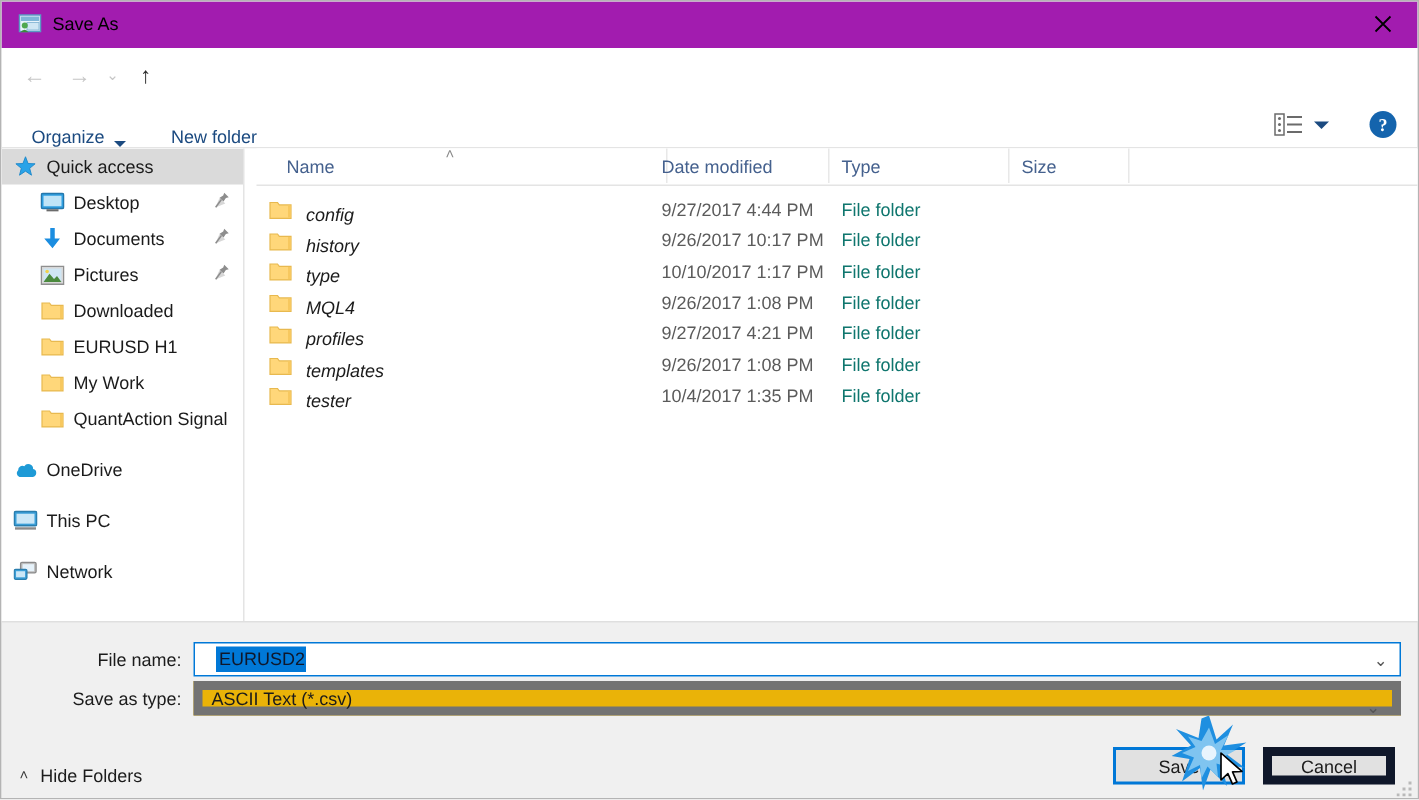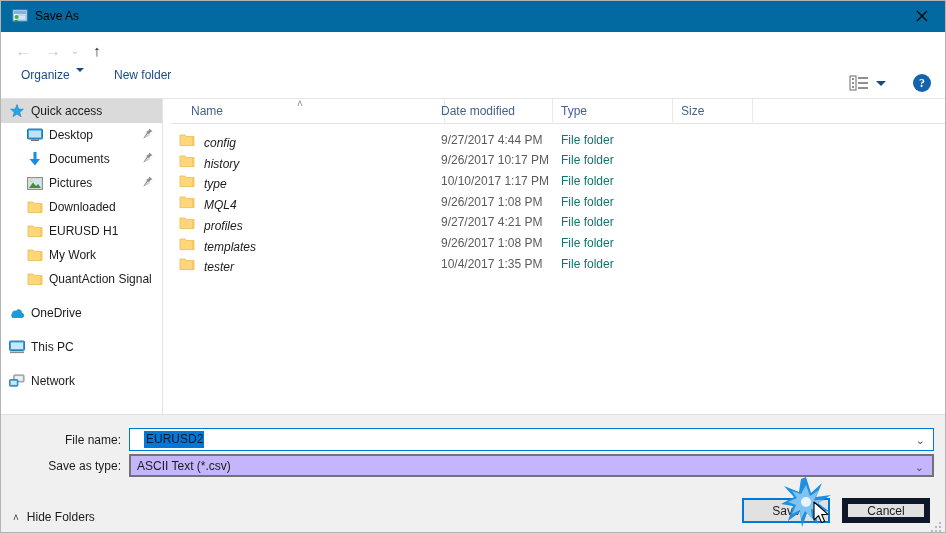--- a/index.html
+++ b/index.html
@@ -14,21 +14,21 @@
     width: 946px; height: 533px;
     background: #ffffff;
     border: 1px solid #b4b4b4;
     box-sizing: border-box;
     overflow: hidden;
   }
 
   
   #titlebar {
     position: absolute; left: 0; top: 0; width: 100%; height: 31px;
-    background: #0369a1;
+    background: #a21caf;
     text-decoration: underline;
   }
   #title-icon {
     position: absolute; left: 11px; top: 7px; width: 16px; height: 16px;
   }
   #title-text {
     position: absolute; left: 34px; top: 6px;
     font-size: 12px; color: #000000; line-height: 18px;
     white-space: nowrap;
   }
@@ -99,21 +99,21 @@
   }
 
   
   #toolbar {
     position: absolute; left: 0; top: 67px; width: 100%; height: 30px;
     background: #ffffff;
     border-bottom: 1px solid #e4e4e4;
   }
   .tb-item {
     position: absolute; top: 0; height: 30px;
-    display: flex; align-items: flex-start;
+    display: flex; align-items: flex-end;
     font-size: 12px; color: #1b4a80;
     padding: 0 8px;
   }
   #tb-organize { left: 12px; }
   #tb-newfolder { left: 105px; }
   .tb-caret {
     display: inline-block; margin-left: 6px;
     width: 0; height: 0;
     border-left: 4px solid transparent;
     border-right: 4px solid transparent;
@@ -248,22 +248,22 @@
     display: flex; align-items: center;
   }
   #filename-value {
     font-size: 12px; color: #0f172a; background: #0078d7;
     margin-left: 14px; padding: 1px 1px 1px 2px;
     line-height: 15px;
   }
   #savetype-field {
     position: absolute; left: 128px; top: 39px;
     width: 805px; height: 23px;
-    background: #c4b5fd;
-    border: 2px solid #737373;
+    background: #eab308;
+    border: 6px solid #737373;
     box-sizing: border-box;
     display: flex; align-items: center;
   }
   #savetype-value {
     font-size: 12px; color: #1b1b1b; margin-left: 6px;
   }
   .field-caret {
     position: absolute; right: 8px; top: 5px;
     font-size: 11px; color: #555;
   }

